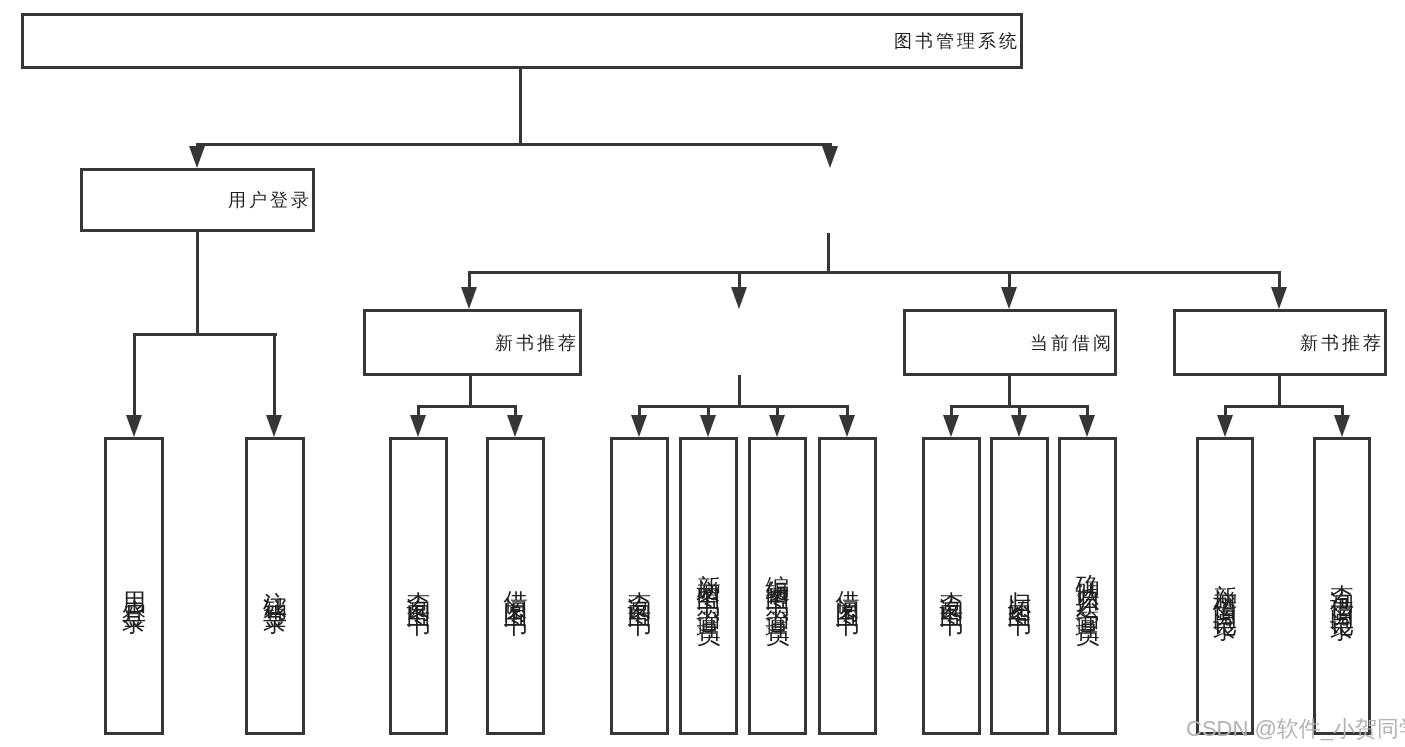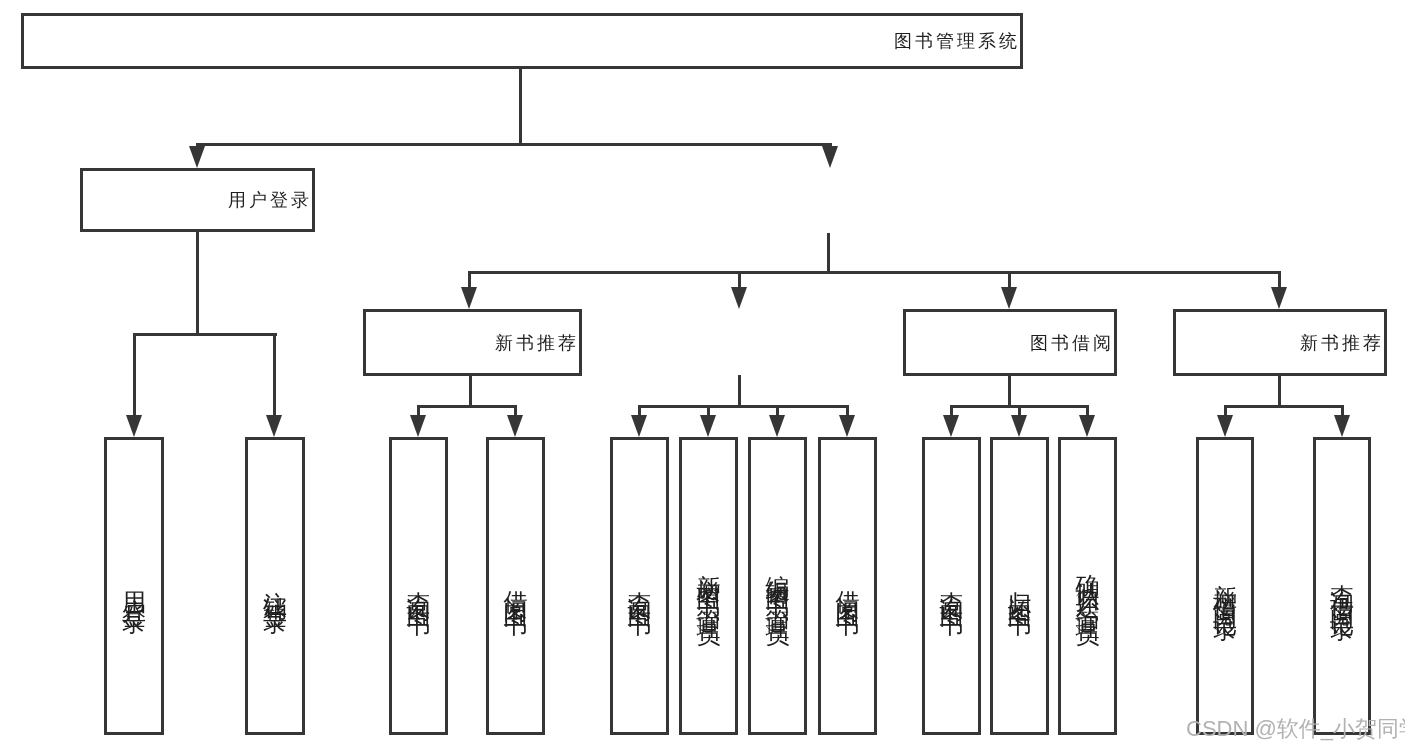--- a/index.html
+++ b/index.html
@@ -100,21 +100,21 @@
   <div class="arrow" style="left:731px; top:287px;"></div>
   <div class="vline" style="left:1008px; top:271px; height:16px;"></div>
   <div class="arrow" style="left:1001px; top:287px;"></div>
   <div class="vline" style="left:1278px; top:271px; height:16px;"></div>
   <div class="arrow" style="left:1271px; top:287px;"></div>
 
   <div class="box hnode" style="left:363px; top:309px; width:219px; height:67px;font-family:Liberation Serif, serif;">
     <span>新书推荐</span>
   </div>
   <div class="box hnode" style="left:903px; top:309px; width:214px; height:67px;">
-    <span>图书借阅</span>
+    <span>当前借阅</span>
   </div>
   <div class="box hnode" style="left:1173px; top:309px; width:214px; height:67px;">
     <span>新书推荐</span>
   </div>
 
   <div class="vline" style="left:469px; top:375px; height:32px;"></div>
   <div class="hline" style="left:417px; top:405px; width:100px;"></div>
   <div class="vline" style="left:417px; top:405px; height:11px;"></div>
   <div class="arrow" style="left:410px; top:415px;"></div>
   <div class="vline" style="left:514px; top:405px; height:11px;"></div>

